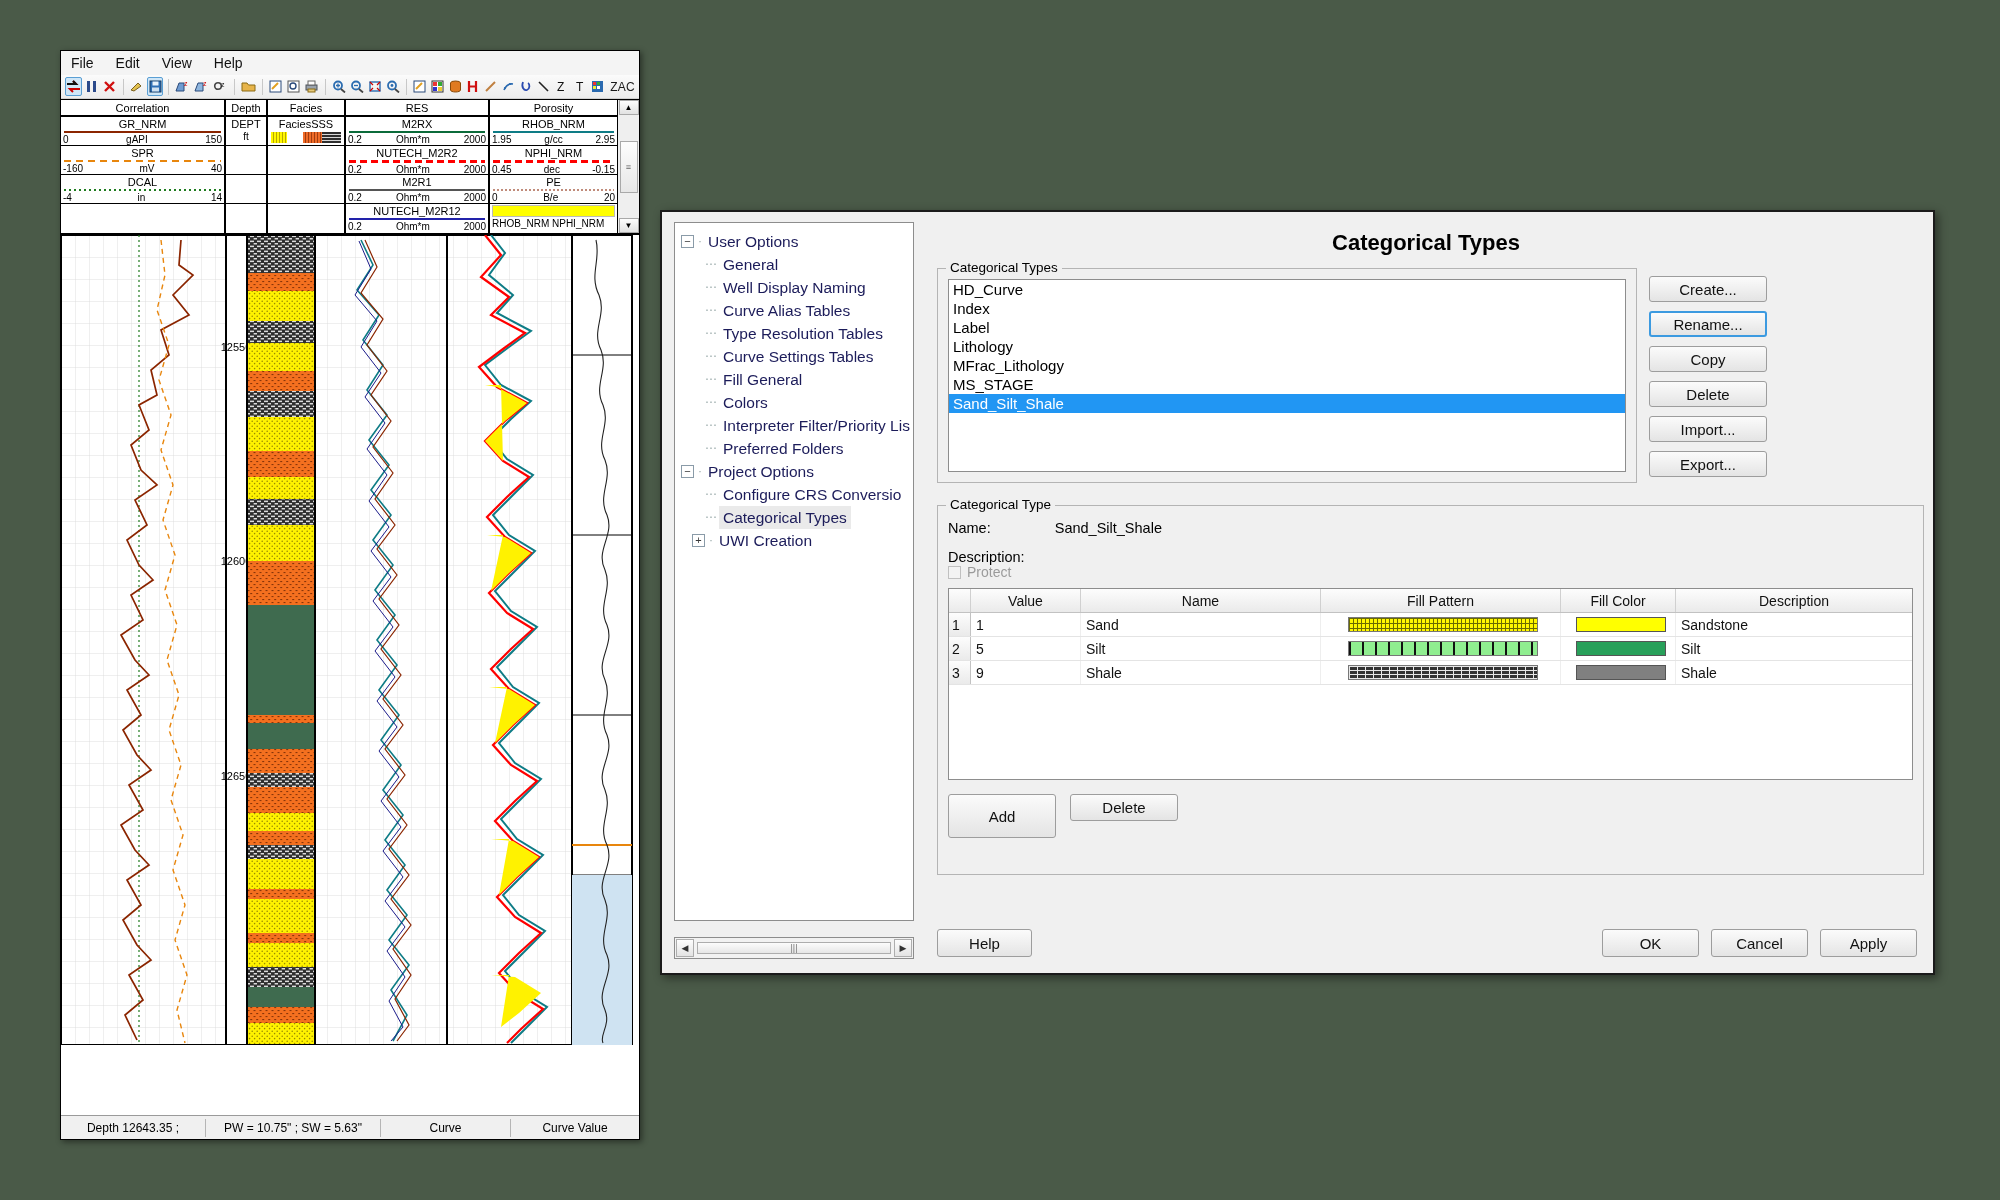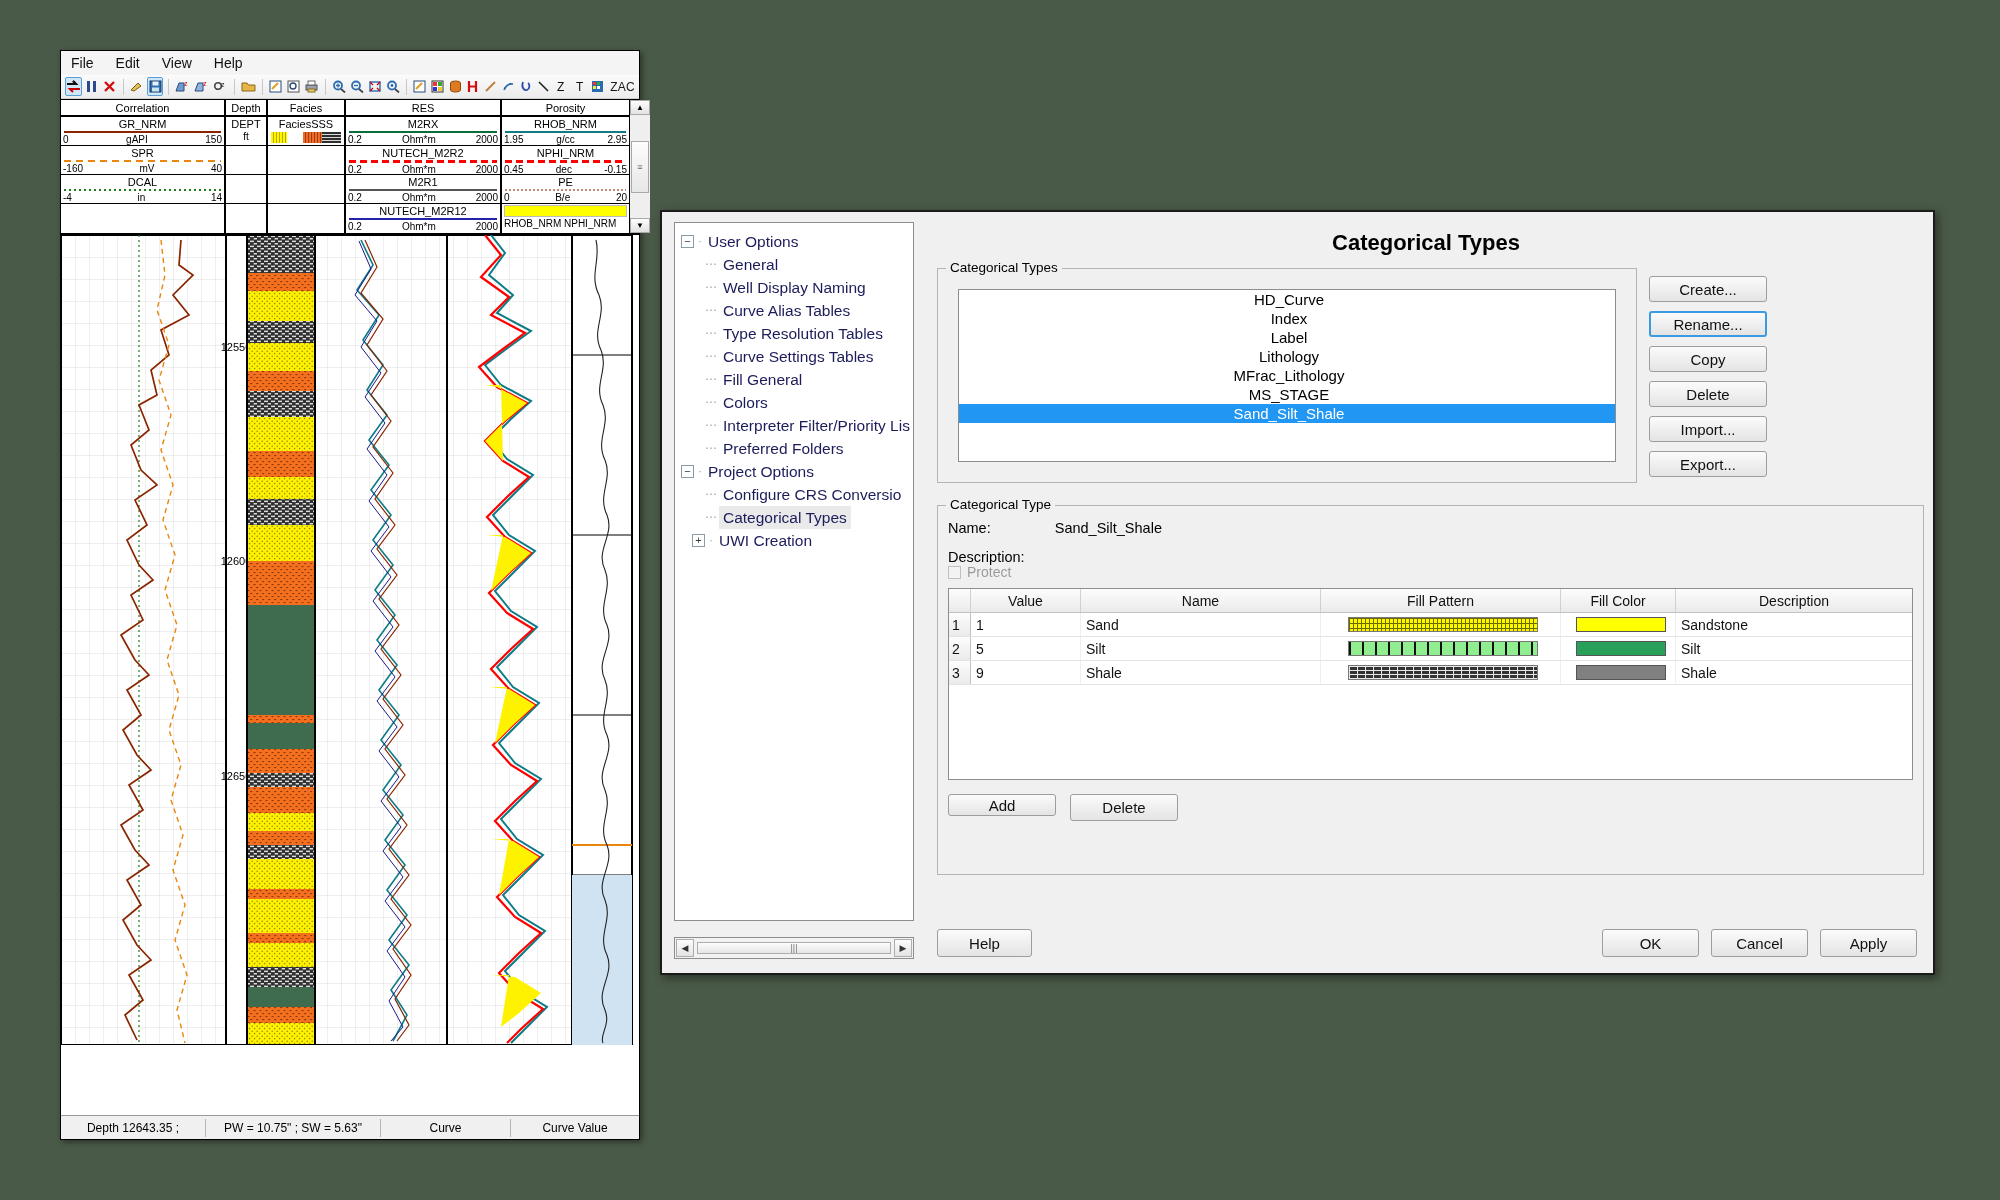--- a/index.html
+++ b/index.html
@@ -78,22 +78,22 @@
   .hsThumb{ flex:1; margin:2px; background:linear-gradient(#fcfcfc,#e6e6e6); border:1px solid #adadad;
      display:flex; align-items:center; justify-content:center; font-size:9px; color:#777;}
 
   #dlgRight{ position:absolute; left:265px; top:8px; right:8px; bottom:8px; }
   #dlgTitle{ text-align:center; font-size:22px; font-weight:bold; color:#000; margin-top:10px; }
 
   .group{ position:absolute; border:1px solid #b4b4b4; }
   .glabel{ position:absolute; top:-9px; left:8px; background:#f0f0f0; padding:0 4px;
      font-size:13.5px; color:#000; }
 
-  #listbox{ position:absolute; left:0; top:0; right:0; bottom:0; margin:20px;
-     border:1px solid #8d8d8d; background:#fff; overflow:hidden;text-align:center; }
+  #listbox{ position:absolute; left:0; top:0; right:0; bottom:0; margin:10px;
+     border:1px solid #8d8d8d; background:#fff; overflow:hidden; }
   .lirow{ font-size:15px; color:#000; height:19px; line-height:19px; padding-left:4px; white-space:nowrap;}
   .lirow.sel{ background:#2196f3; color:#fff; }
 
   .btn{ border:1px solid #9d9d9d; border-radius:3px;
      background:linear-gradient(#fbfbfb,#e4e4e4); font-size:15px; color:#111;
      display:flex; align-items:center; justify-content:center; }
   .btn.focus{ border:2px solid #3c9ae0;text-align:center; }
 
   
   #ctTable{ position:absolute; border:1px solid #8d8d8d; background:#fff; overflow:hidden;}
@@ -355,21 +355,21 @@
             <div style="flex:1;background:#fff;border-left:1px solid #fff"></div>
             <div style="flex:1.2;background:repeating-linear-gradient(to right,#ef6b28 0 2px,#a03c10 2px 3px)"></div>
             <div style="flex:1.2;background:repeating-linear-gradient(0deg,#2e2e2e 0 2px,#d8d8d8 2px 3px)"></div>
           </div>
         </div>
         <div class="crow"></div>
         <div class="crow"></div>
         <div class="crow" style="border-bottom:none"></div>
       </div>
 
-      <div class="track" style="width:156px">
+      <div class="track" style="width:144px">
         <div class="ttitle">RES</div>
         <div class="crow">
           <div class="cname">M2RX</div>
           <div class="cline" style="background:#0B6B3A"></div>
           <div class="cvals">
             <span>0.2</span>
             <span class="mid">Ohm*m</span>
             <span>2000</span>
           </div>
         </div>
@@ -713,21 +713,21 @@
             <div class="patbox" style="background:#333;background-image:repeating-linear-gradient(to bottom,#e8e8e8 0 1px,transparent 1px 4px),repeating-linear-gradient(to right,#e8e8e8 0 1px,transparent 1px 8px)"></div>
           </div>
           <div class="td" style="width:115px;justify-content:center">
             <div class="swatch" style="background:#808080"></div>
           </div>
           <div class="td" style="flex:1;border-right:none">Shale</div>
         </div>
       </div>
 
       <div style="position:absolute; left:10px; top:288px; display:flex; gap:14px;">
-        <div class="btn" style="width:108px;height:22px">Add</div>
+        <div class="btn" style="width:108px;height:44px">Add</div>
         <div class="btn" style="width:108px;height:27px">Delete</div>
       </div>
     </div>
 
     <div style="position:absolute; left:10px; bottom:8px;">
       <div class="btn" style="width:95px;height:28px">Help</div>
     </div>
     <div style="position:absolute; right:8px; bottom:8px; display:flex; gap:12px;">
       <div class="btn" style="width:97px;height:28px">OK</div>
       <div class="btn" style="width:97px;height:28px">Cancel</div>

